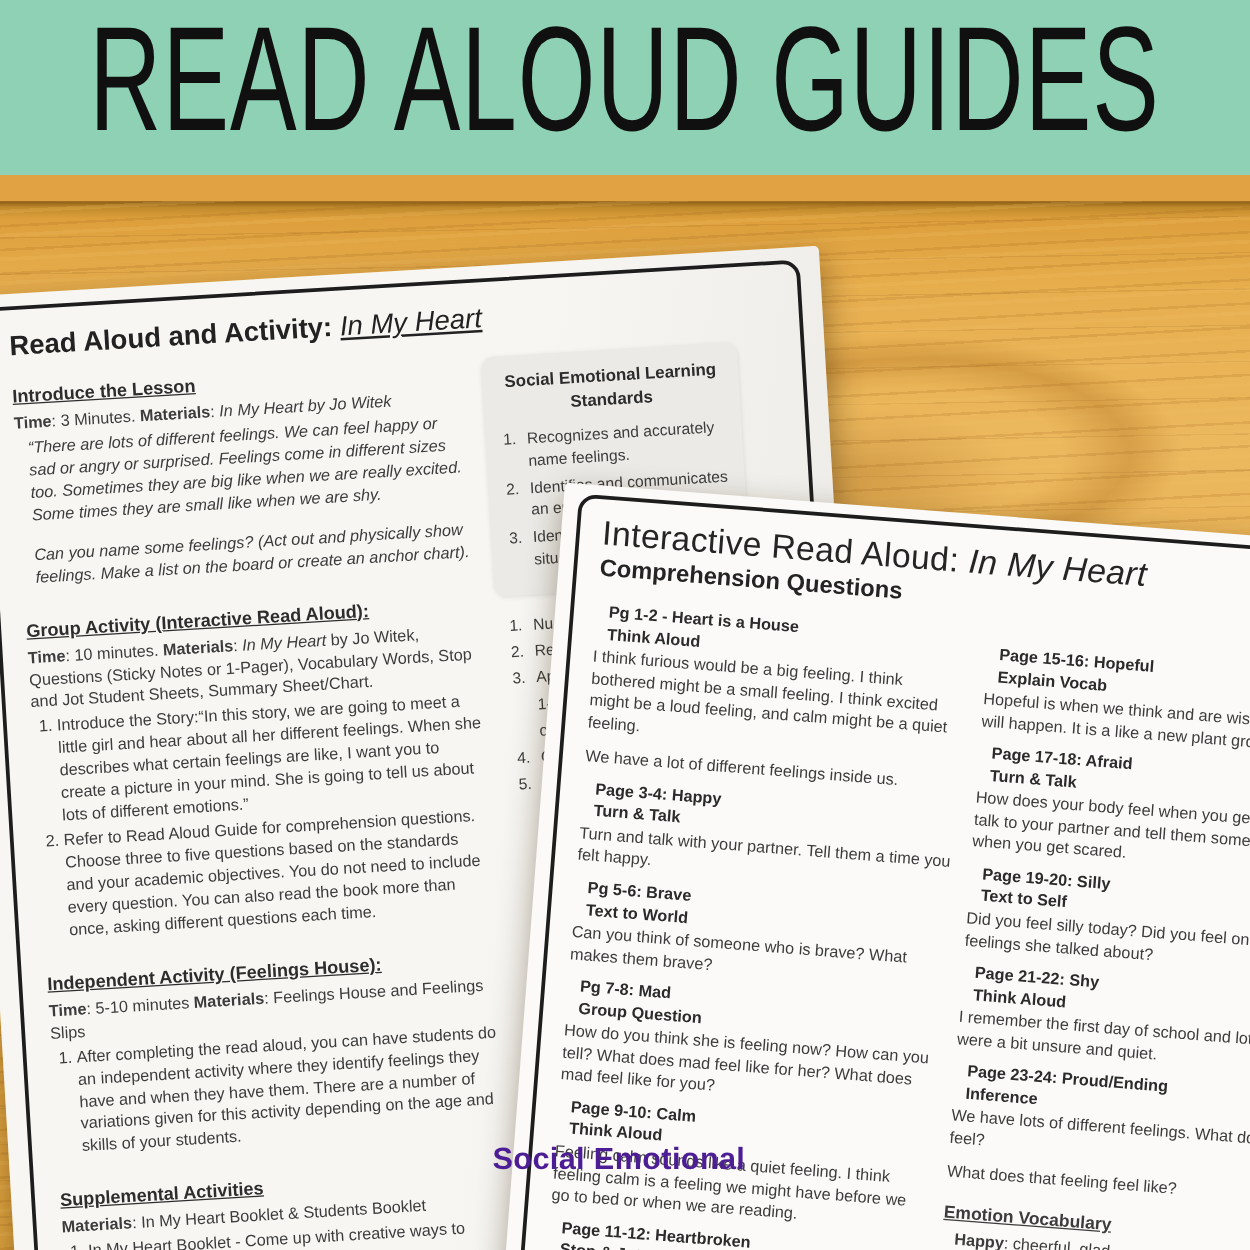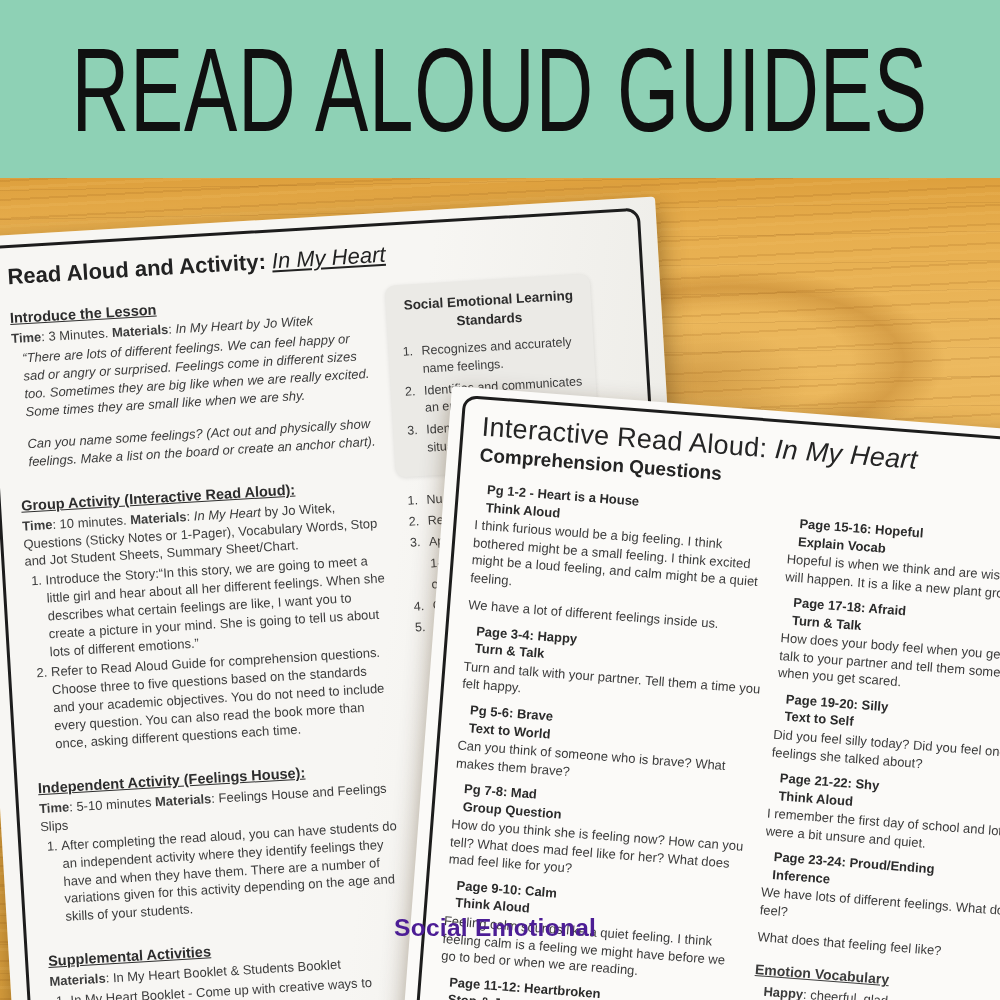--- a/index.html
+++ b/index.html
@@ -1,21 +1,21 @@
 <!DOCTYPE html>
 <html style="--banner_bg: #8ed1b5; --banner_text: #101010; --ink: #3c3c3c; --border: #1d1d1d; --logo_heart: #ee6180; --logo_bubble: #67c998;"><head>
 <meta charset="utf-8">
 <style>
   html,body{margin:0;padding:0;}
   body{width:1000px;height:1000px;overflow:hidden;font-family:"Liberation Sans",sans-serif;}
   .stage{position:relative;width:1000px;height:1000px;overflow:hidden;background:#e0a243;}
 
   
-  .banner{position:absolute;left:0;top:0;width:100%;height:178px;background:var(--banner_bg,#8ed1b5);
-          display:flex;align-items:center;justify-content:center;z-index:5;}
+  .banner{position:absolute;left:0;top:0;width:100%;height:140px;background:var(--banner_bg,#8ed1b5);
+          display:flex;align-items:flex-start;justify-content:center;z-index:5;}
   .banner h1{margin:0;font-size:108px;font-weight:400;letter-spacing:1px;color:var(--banner_text,#101010);
              transform:scale(0.74,1.10);white-space:nowrap;}
 
   
   .wood{position:absolute;left:0;top:161px;width:100%;height:839px;z-index:0;
     background:
       radial-gradient(ellipse 300px 130px at 73% 24%, rgba(205,140,40,0) 40%, rgba(165,100,22,0.30) 58%, rgba(205,140,40,0) 72%),
       radial-gradient(ellipse 170px 80px at 70% 26%, rgba(150,90,18,0.28) 0%, rgba(150,90,18,0) 65%),
       repeating-linear-gradient(177deg, rgba(150,90,20,0.16) 0 2px, rgba(0,0,0,0) 2px 7px, rgba(240,190,100,0.22) 7px 10px, rgba(0,0,0,0) 10px 19px),
       repeating-linear-gradient(179deg, rgba(120,70,15,0.12) 0 1px, rgba(0,0,0,0) 1px 29px),

